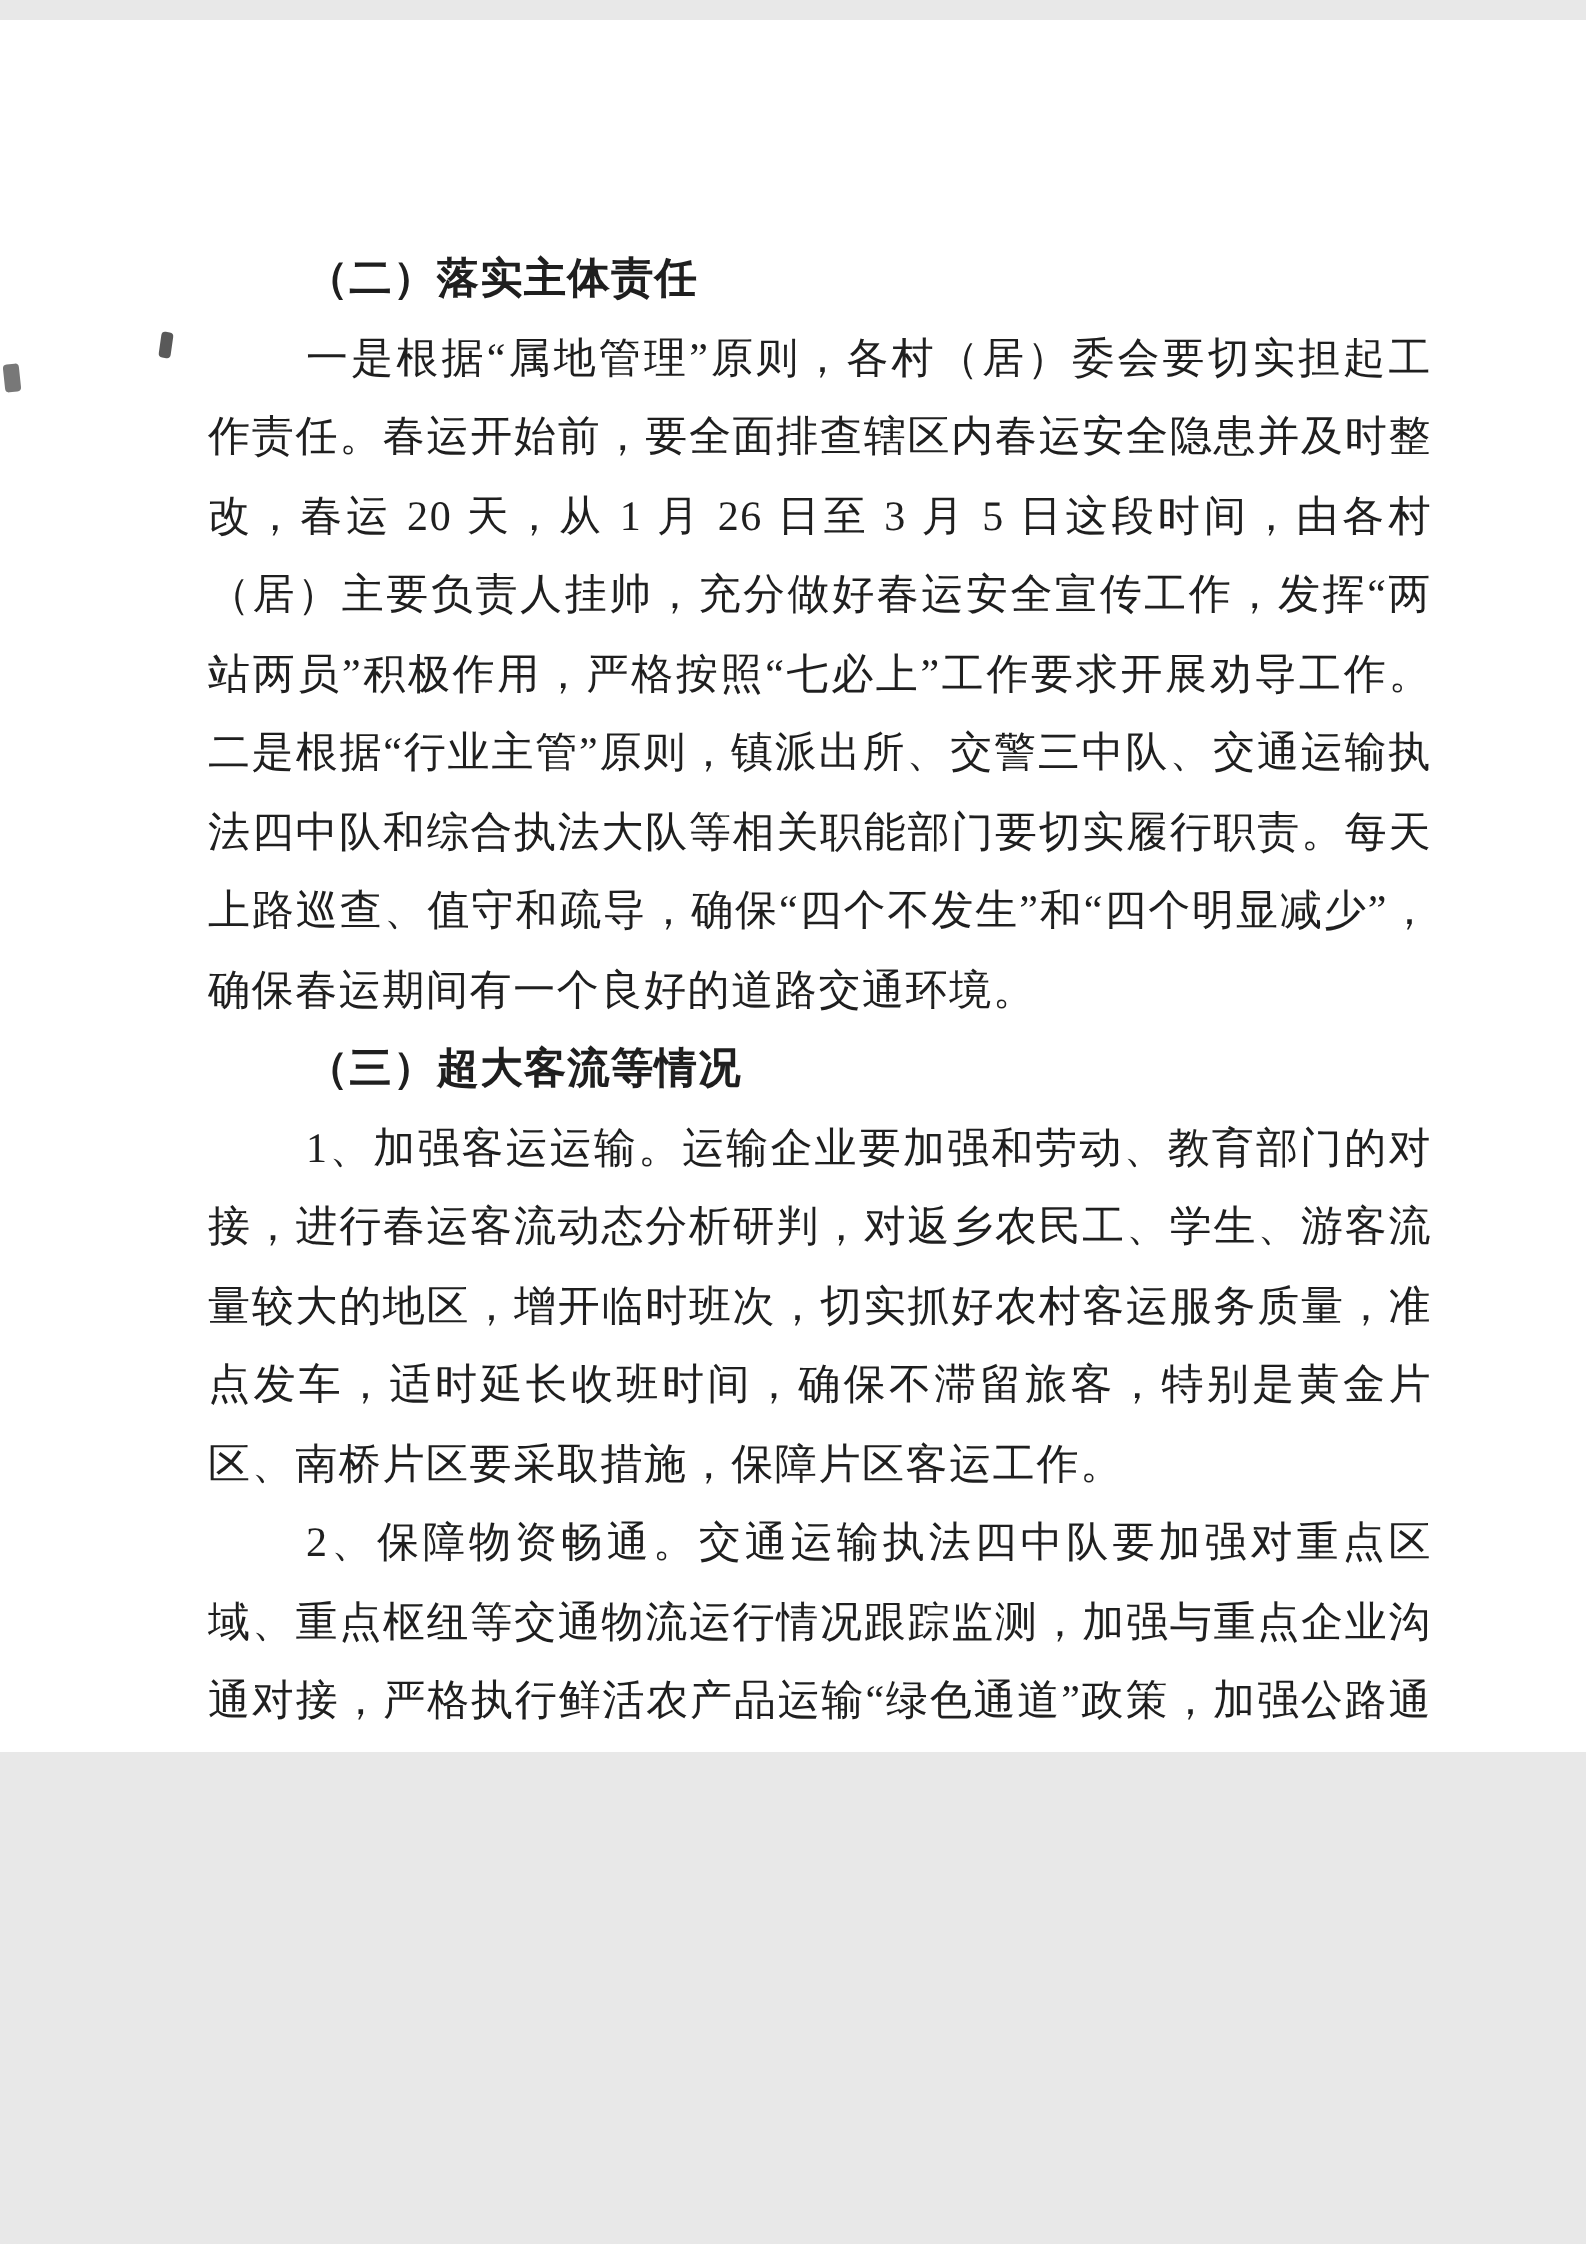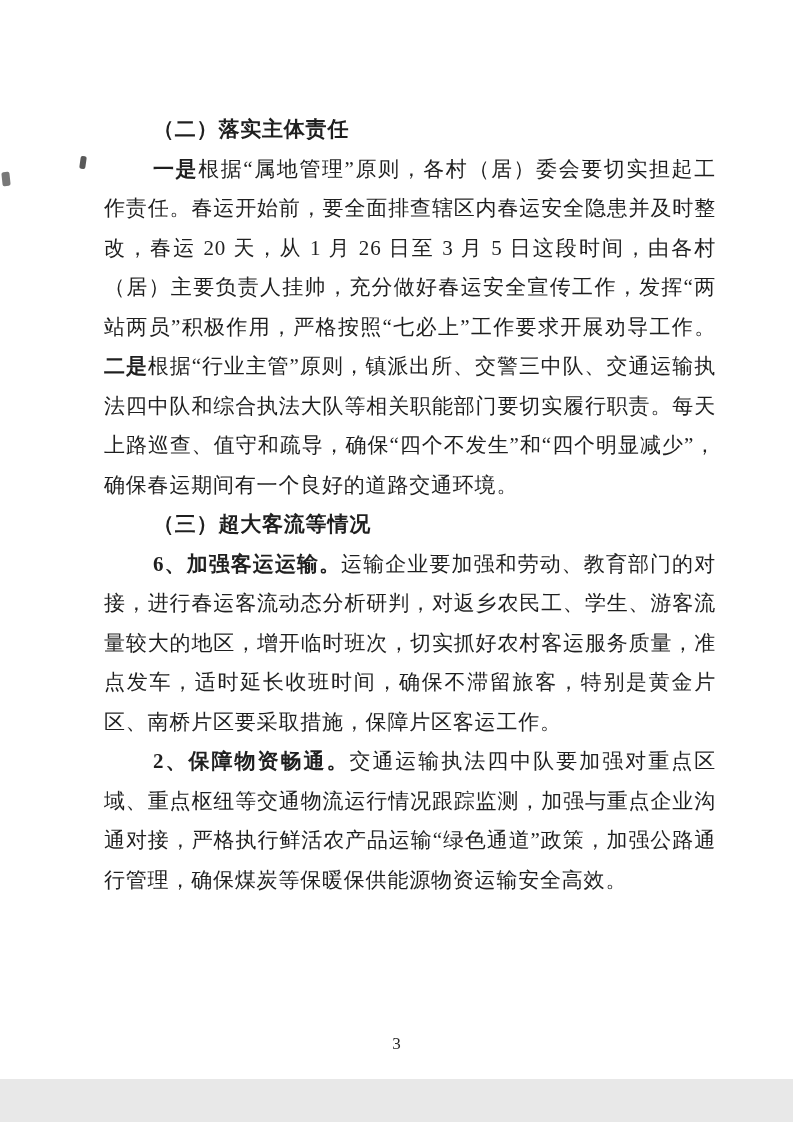--- a/index.html
+++ b/index.html
@@ -1,37 +1,37 @@
 <!DOCTYPE html>
 <html lang="zh"><head>
 <meta charset="utf-8">
 <style>
   html,body{margin:0;padding:0;background:#e8e8e8;}
   .page{
     position:relative;
-    width:793px;height:1079px;
-    margin:0 auto;
+    width:793px;height:866px;
+    margin:10px auto;
     background:#ffffff;
     font-family:"Liberation Serif","DejaVu Serif",serif;
     color:#1f1f1f;
     overflow:hidden;
   }
   .content{
     position:absolute;
     left:104px;top:110px;
     width:612px;
     font-size:21px;
     line-height:39.5px;
     letter-spacing:0.8px;
     text-align:justify;
     text-justify:inter-ideograph;
   }
   .content p{margin:0;text-indent:49px;}
   .heading{font-weight:bold;}
-  .lead{font-weight:bold;}
+  .lead{font-weight:normal;}
   .page-number{
     position:absolute;
     left:0;top:1034px;
     width:100%;
     text-align:center;
     font-size:17px;
     letter-spacing:0;
     color:#2a2a2a;
   }
   .speckle{
@@ -52,21 +52,21 @@
   <span class="speckle speckle-b"></span>
 
   <div class="content">
 
     <p class="heading">（二）落实主体责任</p>
 
     <p><span class="lead">一是</span><span>根据“属地管理”原则，各村（居）委会要切实担起工作责任。春运开始前，要全面排查辖区内春运安全隐患并及时整改，春运 20 天，从 1 月 26 日至 3 月 5 日这段时间，由各村（居）主要负责人挂帅，充分做好春运安全宣传工作，发挥“两站两员”积极作用，严格按照“七必上”工作要求开展劝导工作。</span><span class="lead">二是</span><span>根据“行业主管”原则，镇派出所、交警三中队、交通运输执法四中队和综合执法大队等相关职能部门要切实履行职责。每天上路巡查、值守和疏导，确保“四个不发生”和“四个明显减少”，确保春运期间有一个良好的道路交通环境。</span></p>
 
     <p class="heading">（三）超大客流等情况</p>
 
-    <p><span class="lead">6、加强客运运输。</span><span>运输企业要加强和劳动、教育部门的对接，进行春运客流动态分析研判，对返乡农民工、学生、游客流量较大的地区，增开临时班次，切实抓好农村客运服务质量，准点发车，适时延长收班时间，确保不滞留旅客，特别是黄金片区、南桥片区要采取措施，保障片区客运工作。</span></p>
+    <p><span class="lead">1、加强客运运输。</span><span>运输企业要加强和劳动、教育部门的对接，进行春运客流动态分析研判，对返乡农民工、学生、游客流量较大的地区，增开临时班次，切实抓好农村客运服务质量，准点发车，适时延长收班时间，确保不滞留旅客，特别是黄金片区、南桥片区要采取措施，保障片区客运工作。</span></p>
 
     <p><span class="lead">2、保障物资畅通。</span><span>交通运输执法四中队要加强对重点区域、重点枢纽等交通物流运行情况跟踪监测，加强与重点企业沟通对接，严格执行鲜活农产品运输“绿色通道”政策，加强公路通行管理，确保煤炭等保暖保供能源物资运输安全高效。</span></p>
 
 
   </div>
 
   <div class="page-number">3</div>
 
 </div>
 

